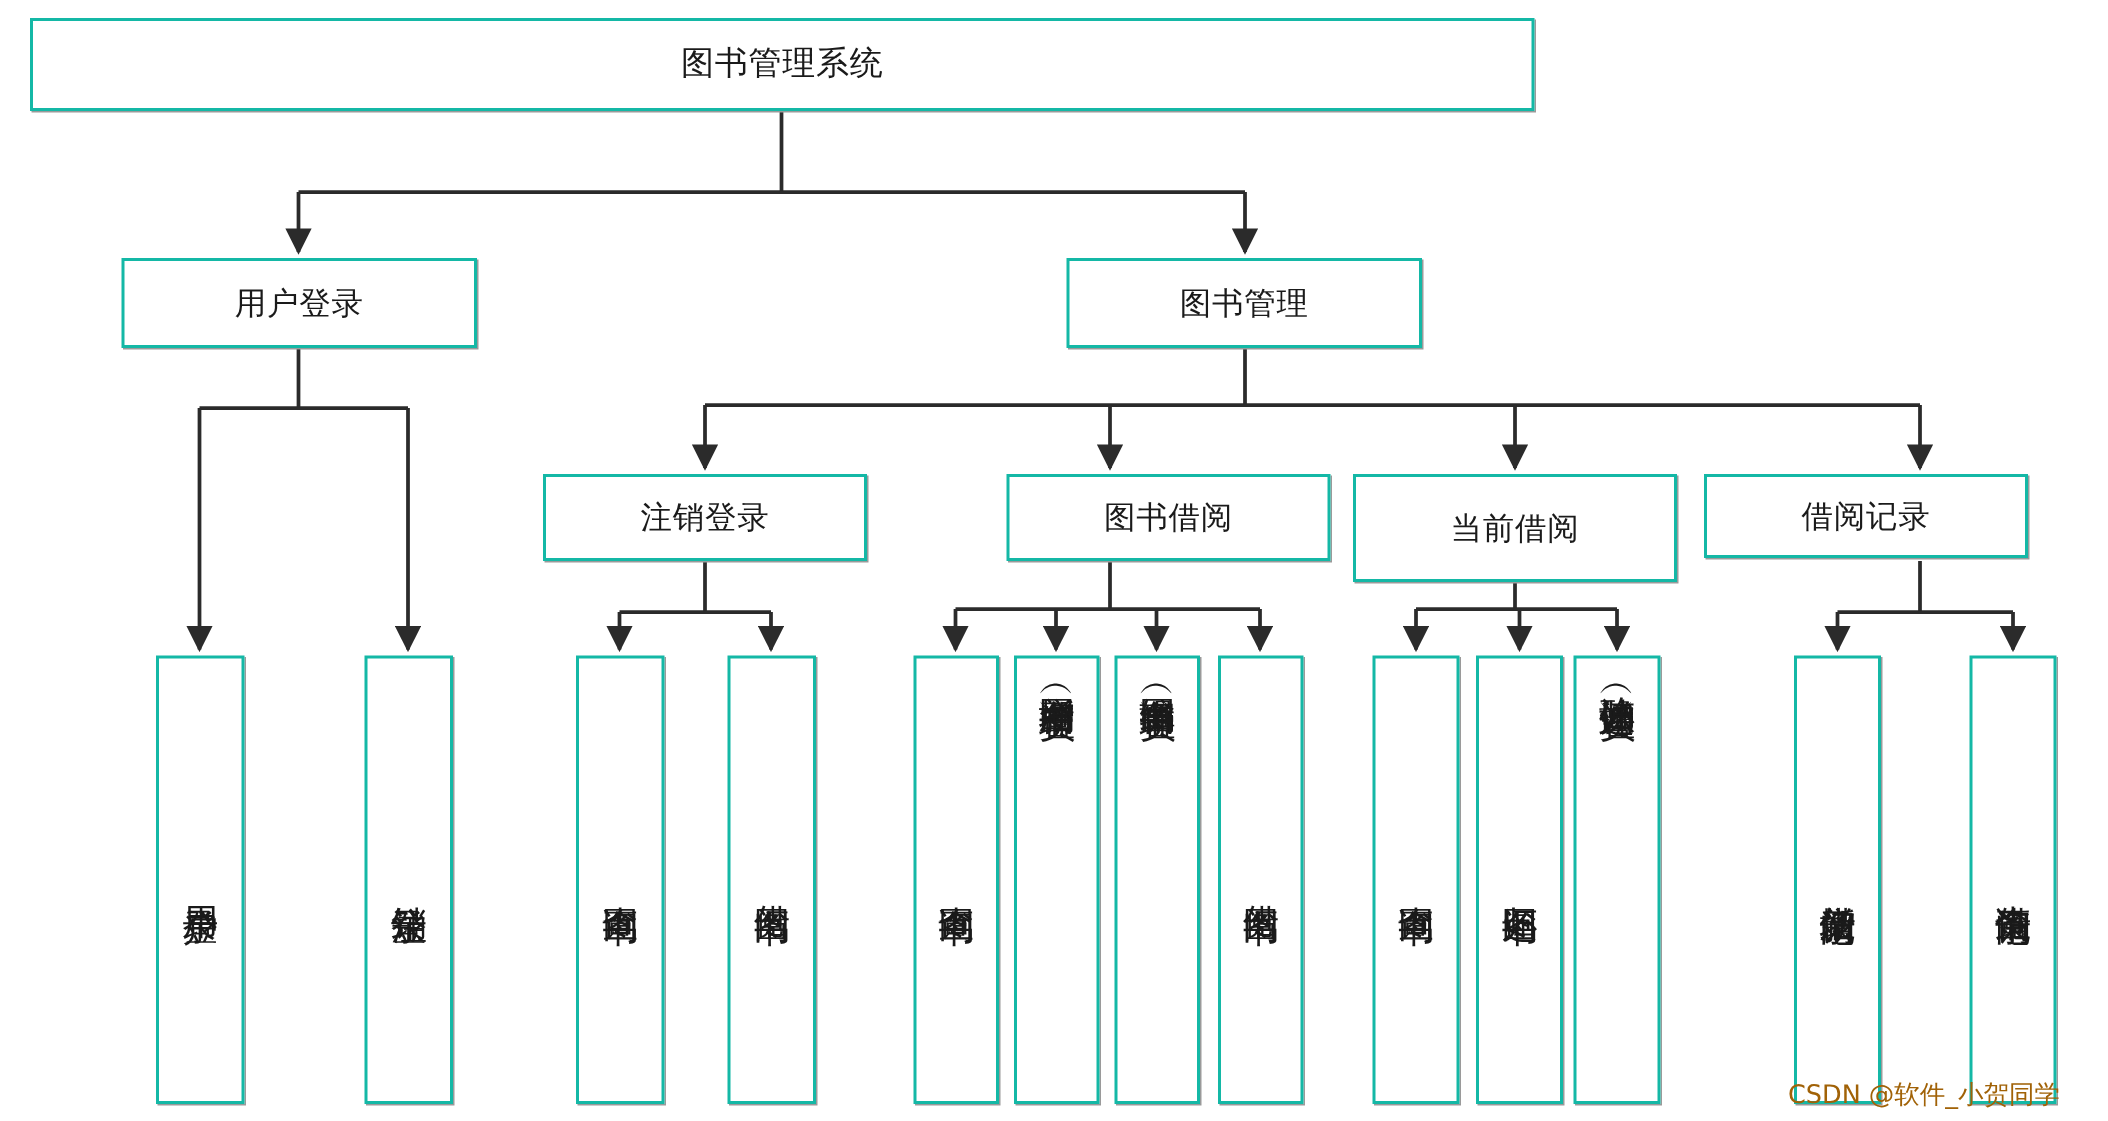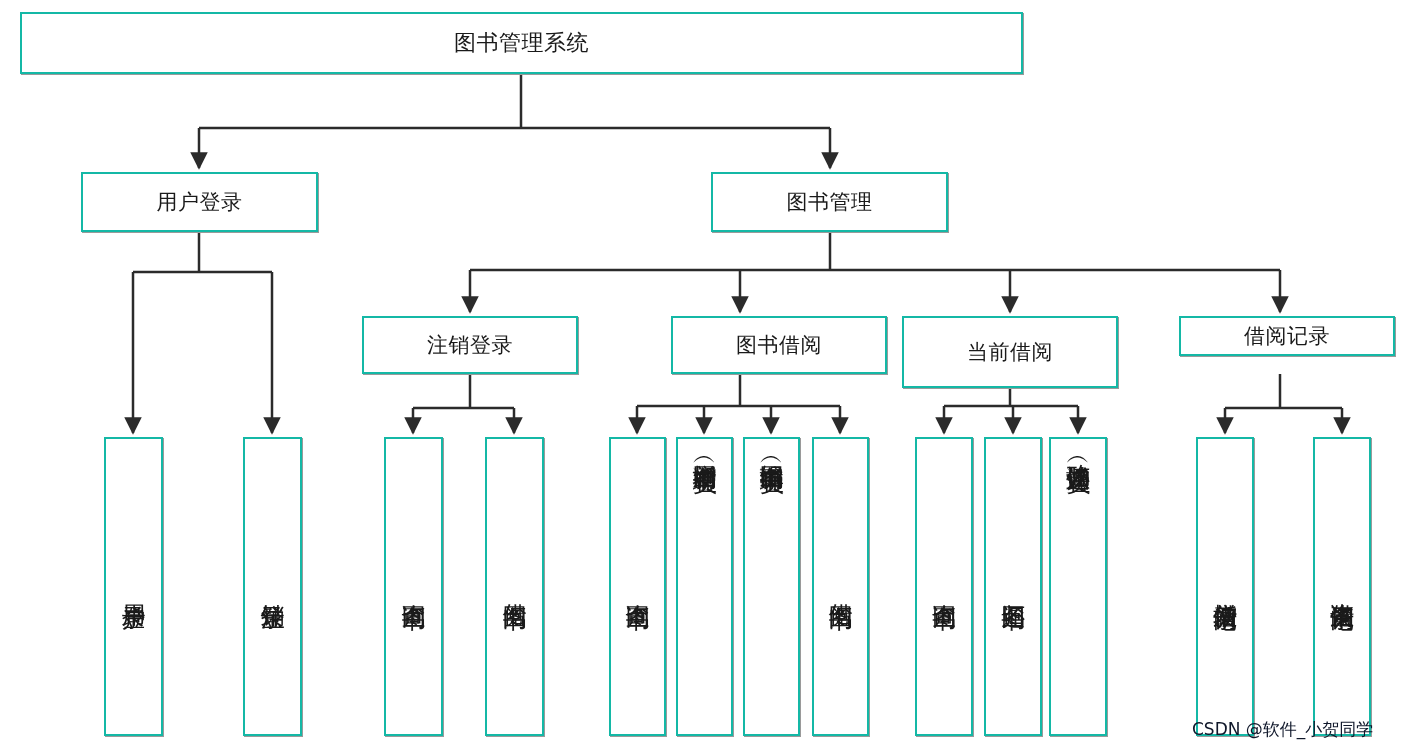--- a/index.html
+++ b/index.html
@@ -65,21 +65,21 @@
     line-height: 1.02;
     letter-spacing: 1px;
     margin: 0 auto;
   }
   .node.vertical.short {
     align-items: center;
     padding-top: 0;
   }
   .watermark {
     position: absolute;
-    color: #0f172a;
+    color: #a16207;
     font-size: 17px;
     font-family: "DejaVu Sans", "Liberation Sans", sans-serif;
     white-space: nowrap;
     user-select: none;
   }
 </style>
 </head>
 <body>
 
 <div id="diagram-root">
@@ -152,21 +152,21 @@
   </div>
 
   <div class="node horizontal" style="left:632px; top:316px; width:216px; height:58px;margin-left:39px;">
     <span class="label">图书借阅</span>
   </div>
 
   <div class="node horizontal" style="left:902px; top:316px; width:216px; height:72px;">
     <span class="label">当前借阅</span>
   </div>
 
-  <div class="node horizontal" style="left:1179px; top:316px; width:216px; height:40px;">
+  <div class="node horizontal" style="left:1136px; top:316px; width:216px; height:56px;">
     <span class="label">借阅记录</span>
   </div>
 
   <div class="node vertical short" style="left:104px; top:437px; width:59px; height:299px;">
     <span class="label">用户登录</span>
   </div>
 
   <div class="node vertical short" style="left:243px; top:437px; width:59px; height:299px;">
     <span class="label">注销登录</span>
   </div>

